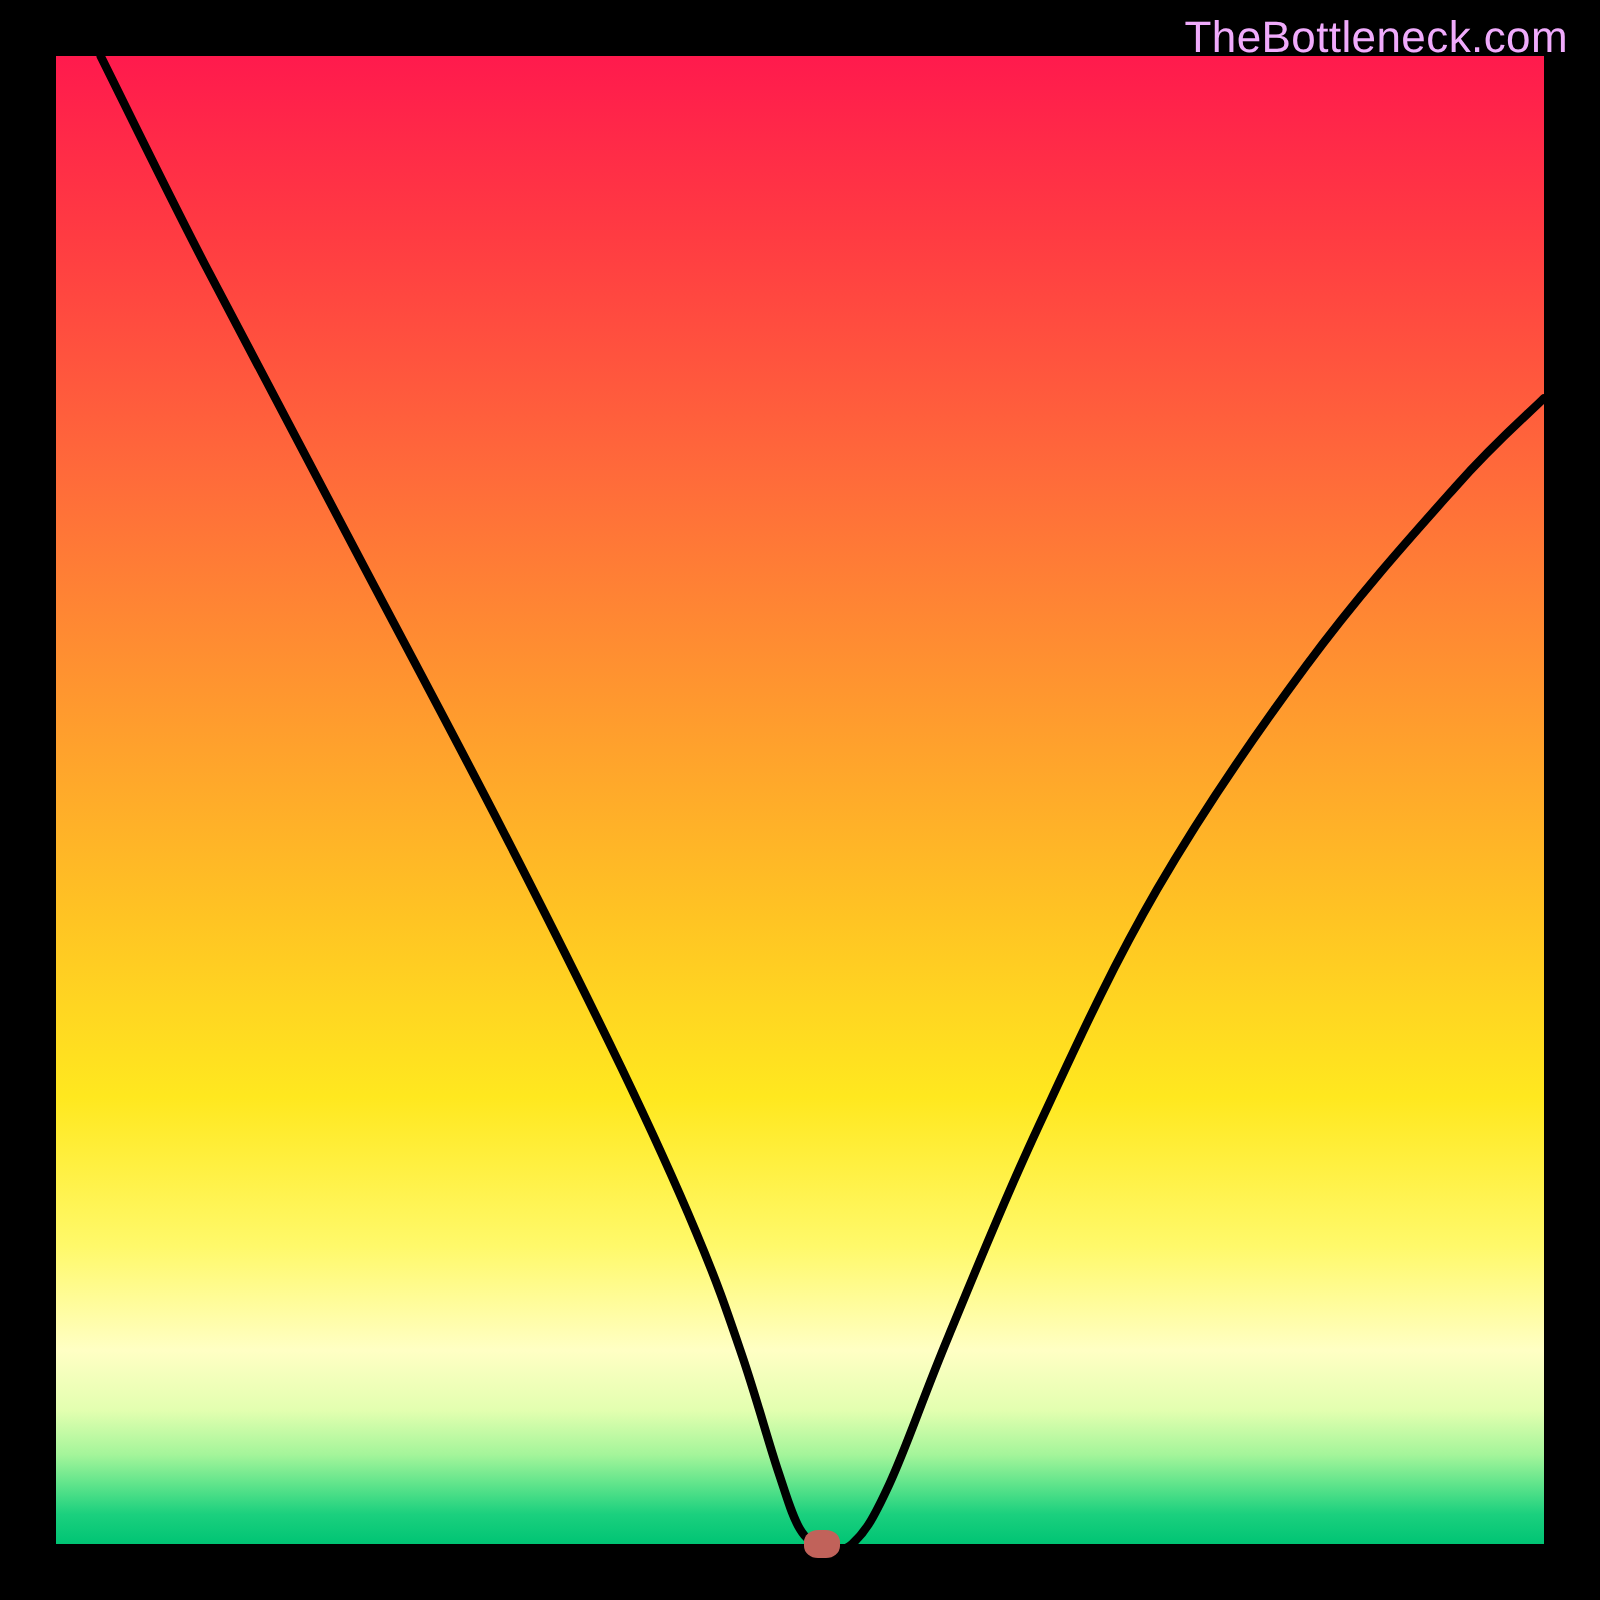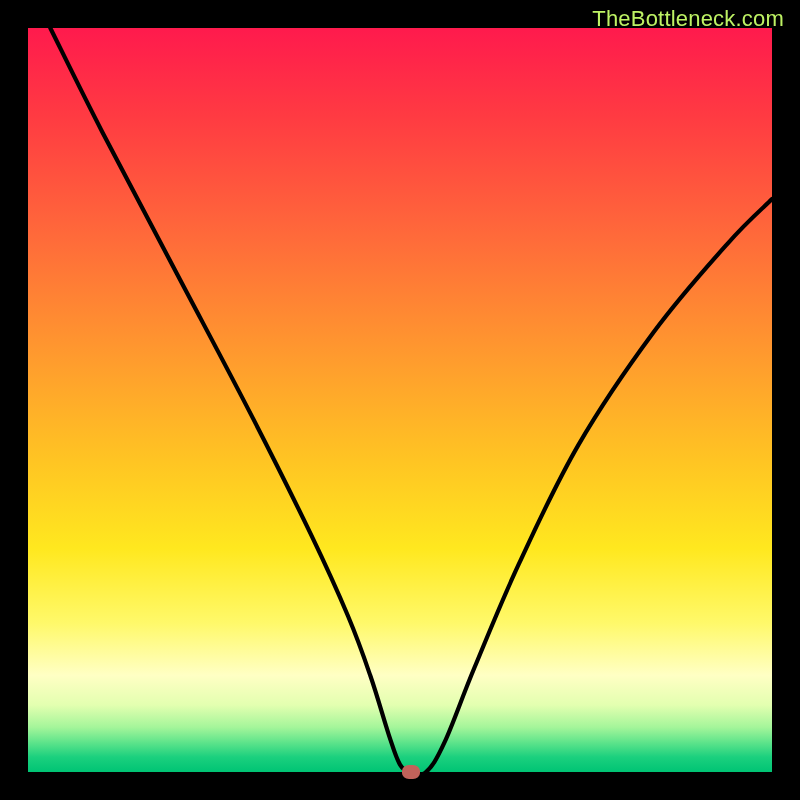--- a/index.html
+++ b/index.html
@@ -39,21 +39,21 @@
       #a4f59a 94%,
       #5fe48b 96%,
       #1bd07e 98%,
       #00c474 100%
     );
   }
   .watermark {
     position: absolute;
     top: 6px;
     right: 16px;
-    color: #bef264;
+    color: #f0abfc;
     font-size: 22px;
     letter-spacing: 0.2px;
     font-weight: 400;
     user-select: none;
   }
   svg.curve {
     position: absolute;
     left: 0;
     top: 0;
     width: 744px;

